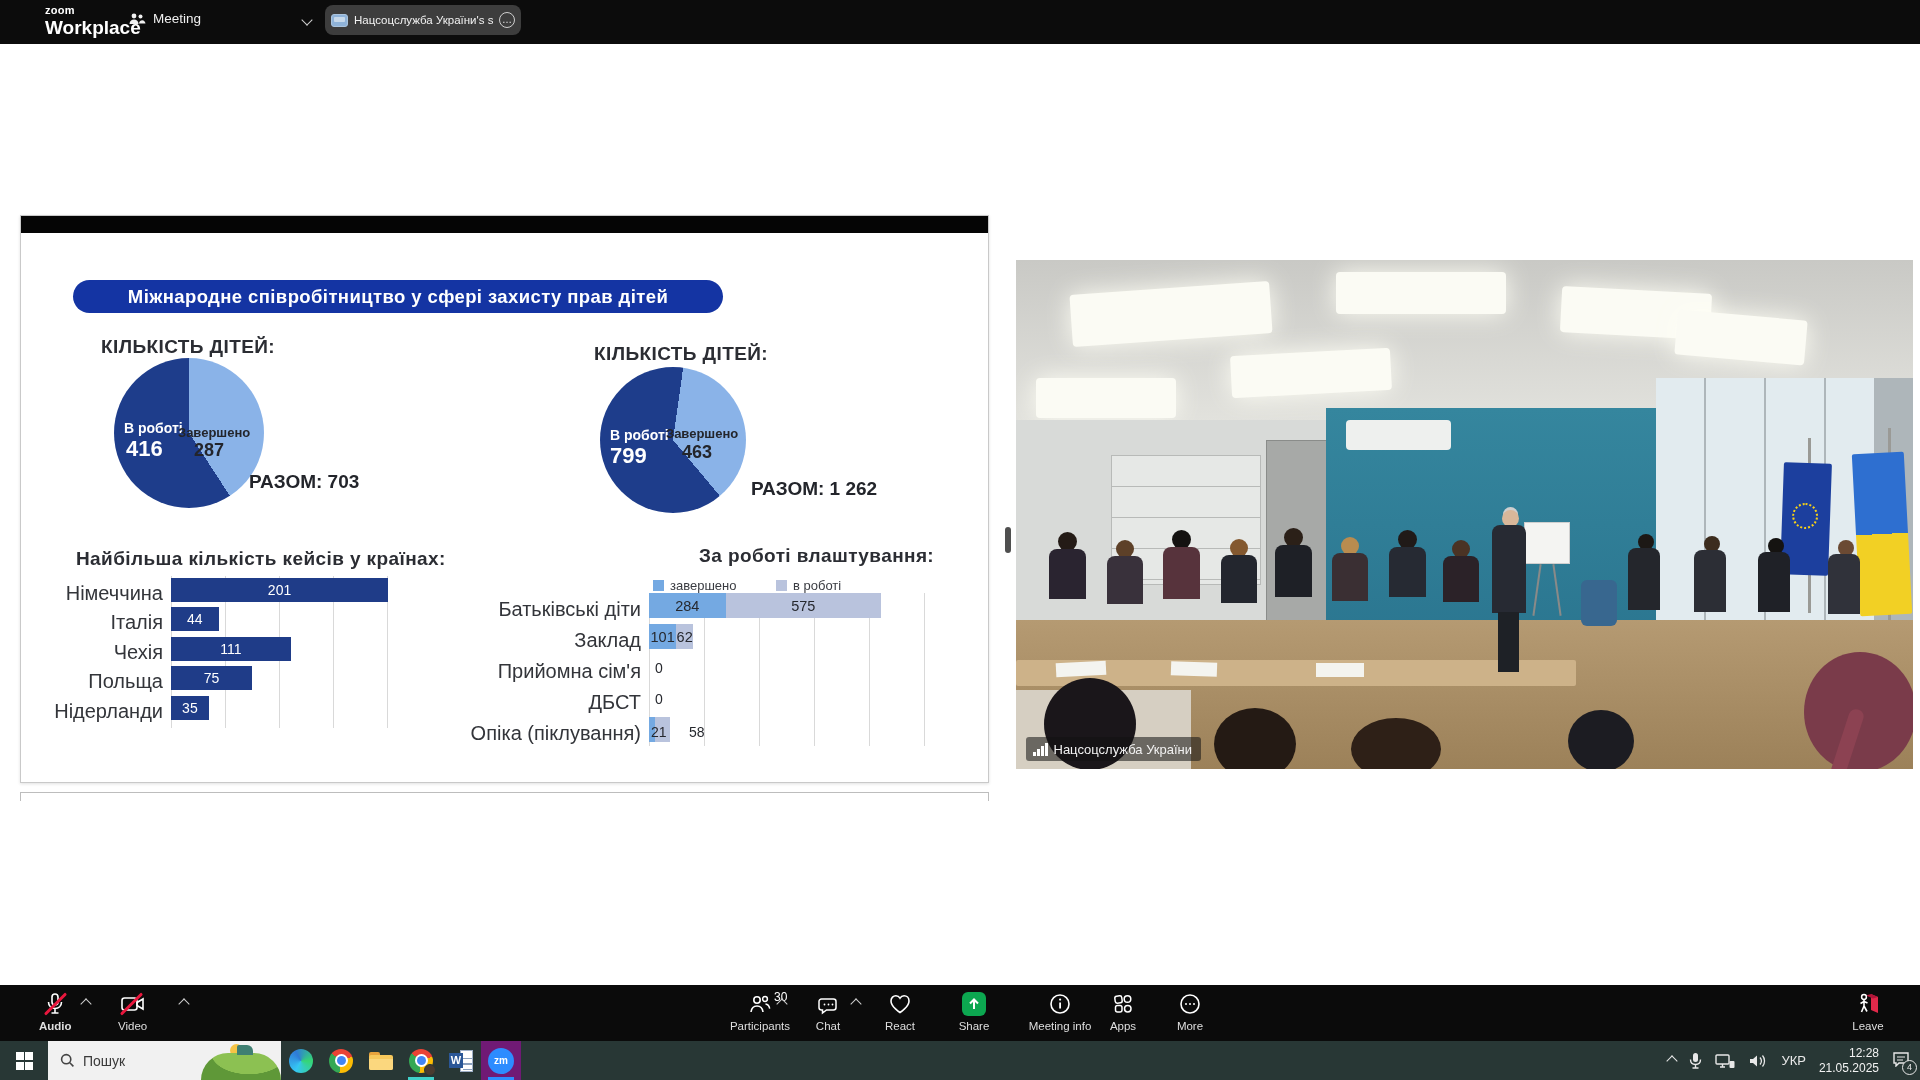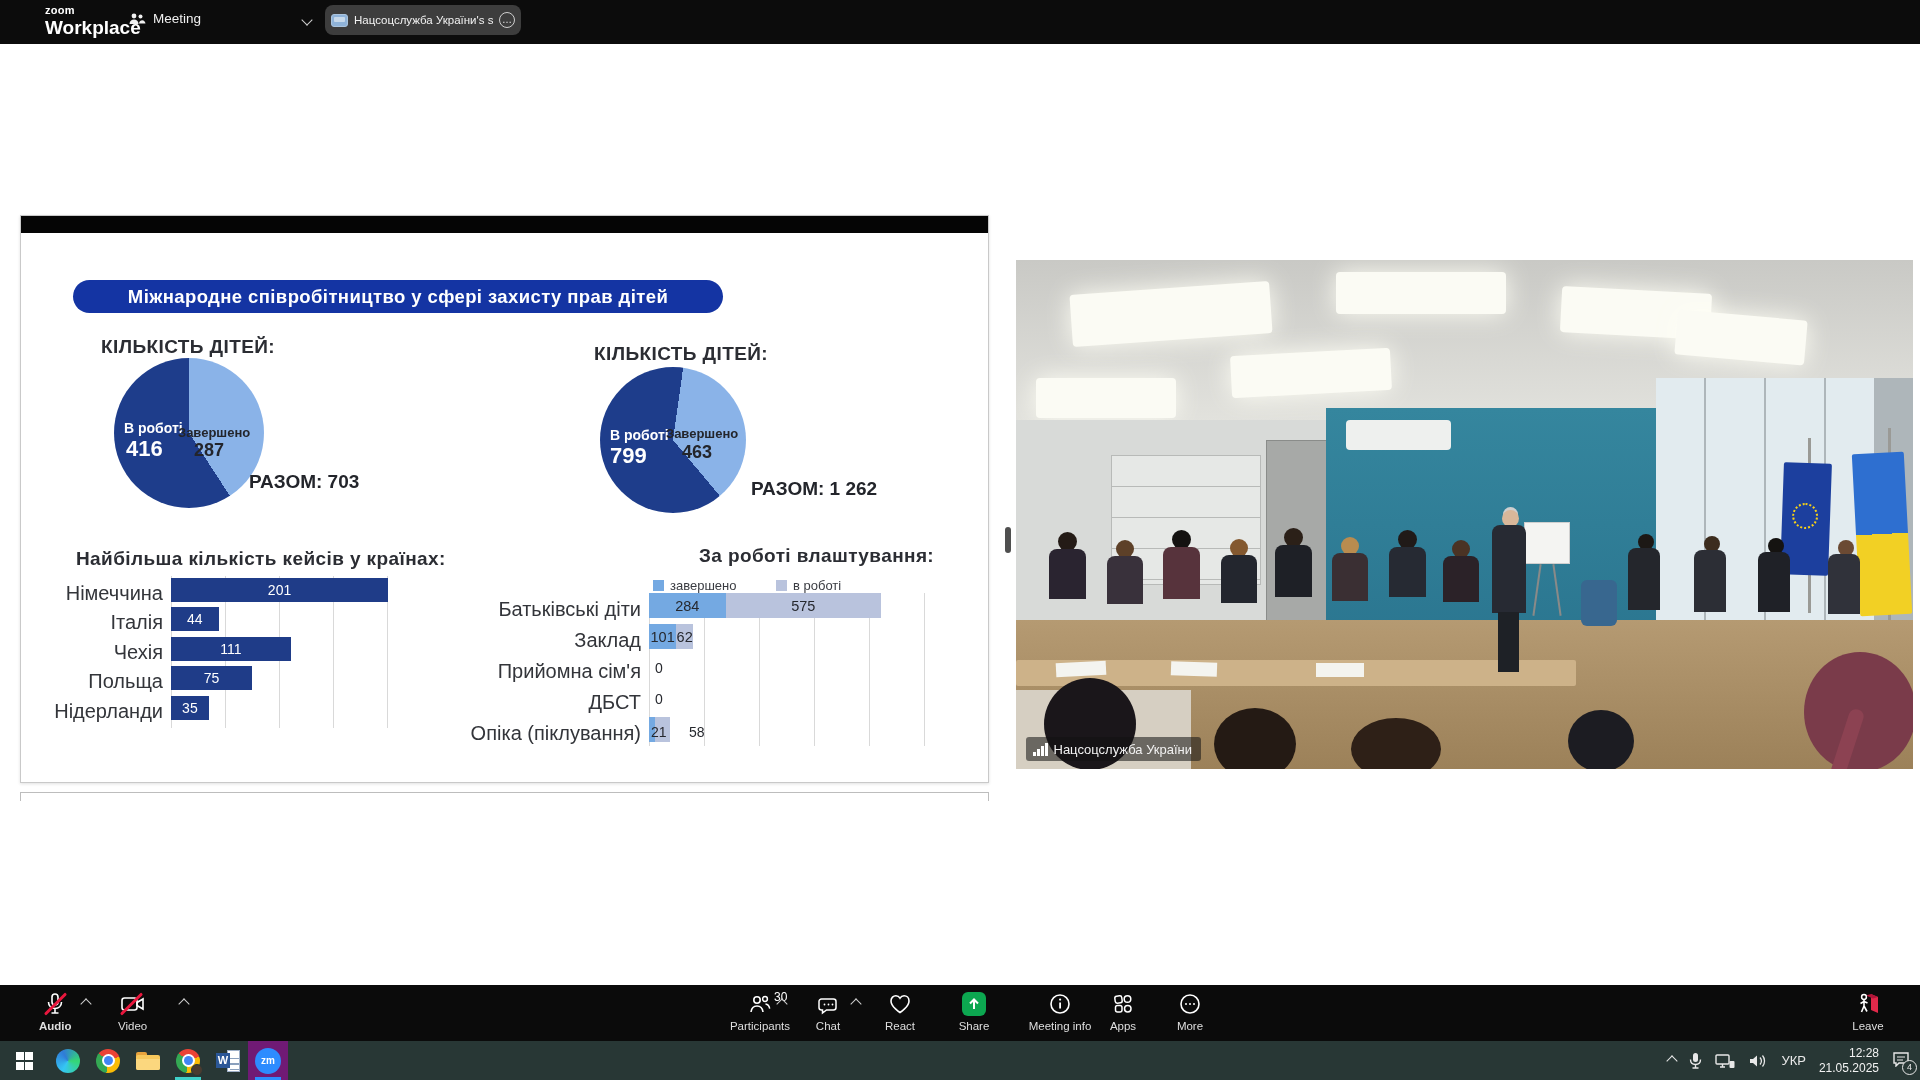--- a/index.html
+++ b/index.html
@@ -416,20 +416,32 @@
 
   <div class="tb">
     <div class="tb-start">
       <span class="winlogo">
           <i></i>
           <i></i>
           <i></i>
           <i></i>
         </span>
     </div>
+    <div class="tb-search">
+      <svg width="15" height="15" viewBox="0 0 15 15">
+          <circle cx="6.2" cy="6.2" r="4.6" stroke="#444" stroke-width="1.6" fill="none"></circle>
+          <path d="M9.8 9.8l3.6 3.6" stroke="#444" stroke-width="1.6"></path>
+        </svg>
+      <span class="q">Пошук</span>
+      <span class="scape">
+        <span class="abs" style="right:38px;top:3px;width:13px;height:13px;border-radius:50%;background:#f6c445;"></span>
+        <span class="abs" style="right:0;top:12px;width:80px;height:27px;background:radial-gradient(ellipse at 60% 0%, #8cc152 0 55%, #5f9838 56%);border-radius:40px 40px 0 0;"></span>
+        <span class="abs" style="right:28px;top:4px;width:16px;height:10px;background:#3f7f72;border-radius:2px 6px 0 0;"></span>
+      </span>
+    </div>
     <div class="tb-ico">
       <span style="width:24px;height:24px;border-radius:50%;background:conic-gradient(from 210deg,#35c6f4,#2f7bd8,#35d674,#35c6f4);display:block;"></span>
     </div>
     <div class="tb-ico">
       <span style="width:24px;height:24px;border-radius:50%;background:conic-gradient(from -50deg,#ea4335 0 33%,#fbbc05 33% 66%,#34a853 66% 100%);display:flex;align-items:center;justify-content:center;">
         <span style="width:13px;height:13px;border-radius:50%;background:#fff;display:flex;align-items:center;justify-content:center;">
             <span style="width:9px;height:9px;border-radius:50%;background:#4285f4;display:block;"></span>
           </span>
       </span>
     </div>

